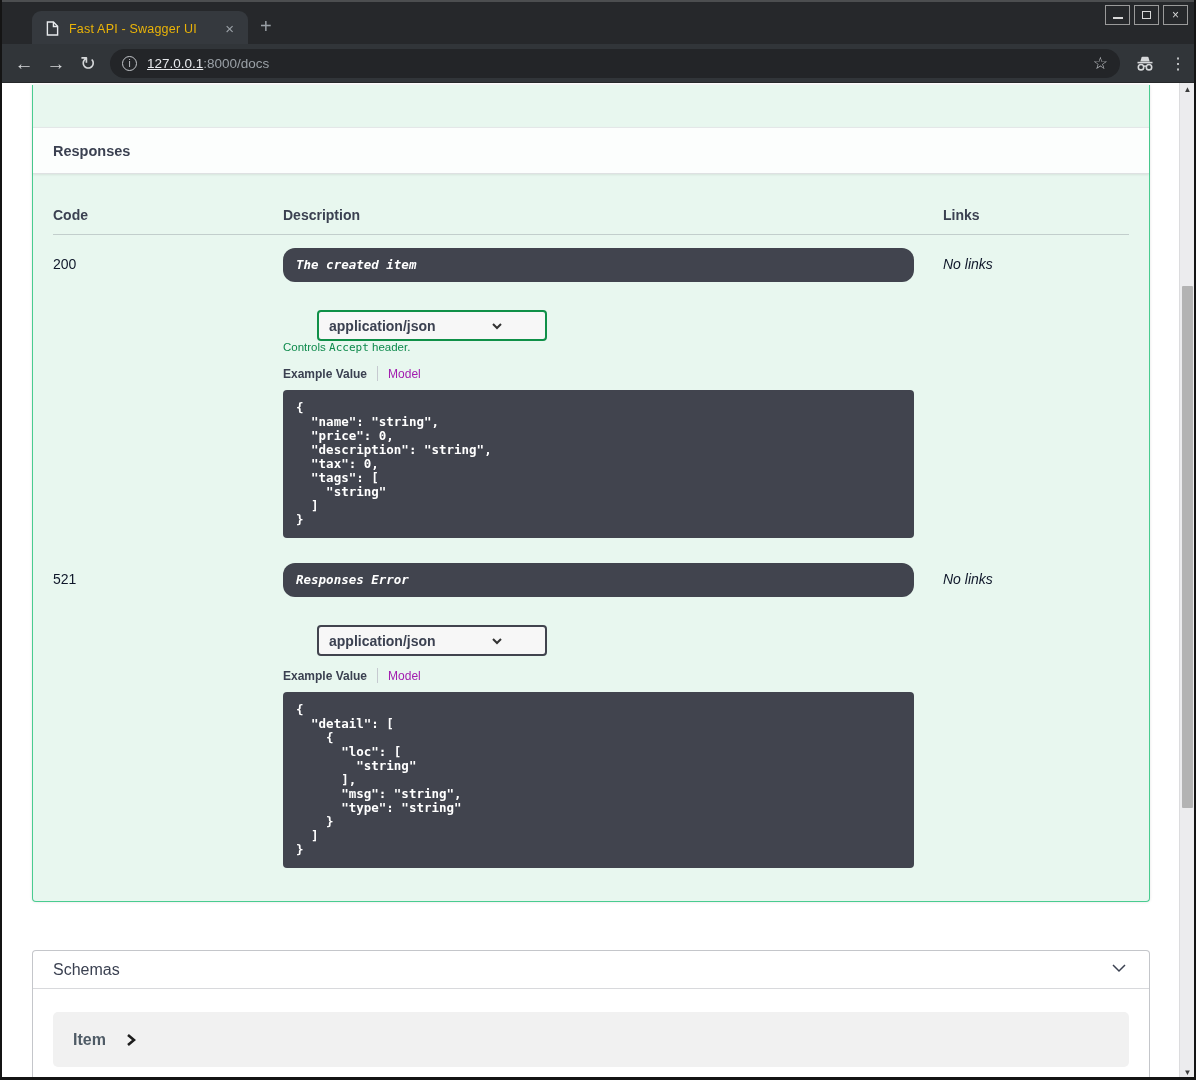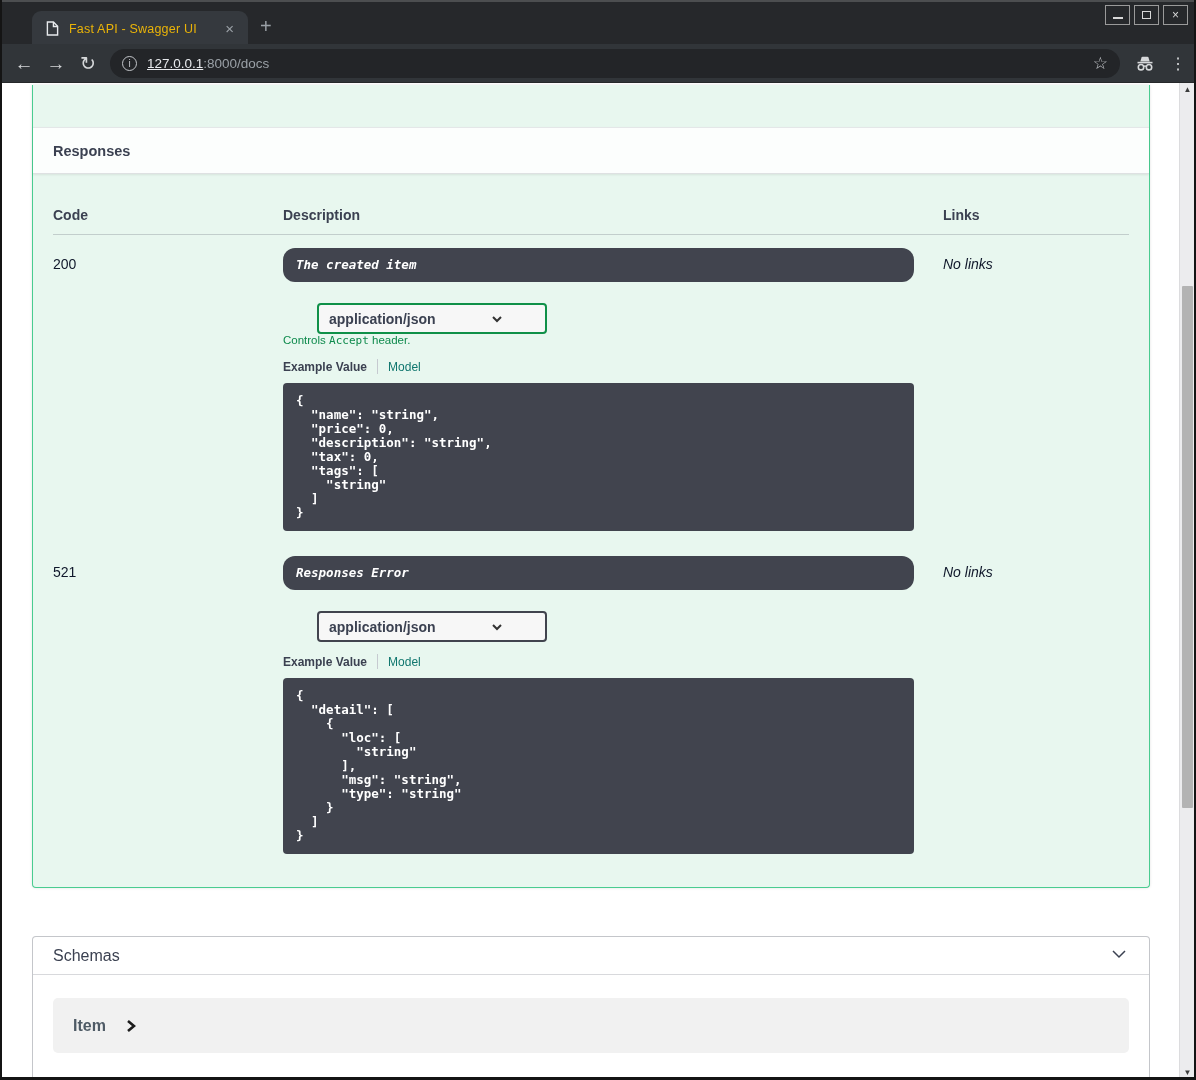--- a/index.html
+++ b/index.html
@@ -54,33 +54,33 @@
   .col-desc { width:660px; }
   .col-links { flex:1; }
   .trow { display:flex; align-items:flex-start; padding-top:13px; }
   .cell-code { width:230px; font-size:14px; color:#0f172a; padding-top:8px; }
   .cell-links { flex:1; font-size:14px; color:#0f172a; font-style:italic; padding-top:8px; }
   .cell-desc { width:660px; }
 
   .desc-box { width:631px; background:#41444e; color:#fff; border-radius:12px; padding:10px 13px;
               font-family:"DejaVu Sans Mono", monospace; font-size:12.5px; font-style:italic;
               font-weight:bold; line-height:14px; }
-  .select-wrap { position:relative; width:230px; margin-top:21px;padding-left:34px; }
+  .select-wrap { position:relative; width:230px; margin-top:28px;padding-left:34px; }
   .media-select { width:230px; height:31px; appearance:none; -webkit-appearance:none;
                   background:#f7f7f7; border:2px solid #41444e; border-radius:4px;
                   font-family:"Liberation Sans", sans-serif; font-size:14px; font-weight:bold;
                   color:#3b4151; padding:0 30px 0 10px; }
   .media-select.accept-ctl { border-color:#0f9048; }
   .select-chevron { position:absolute; right:9px; top:9px; pointer-events:none; }
   .accept-msg { font-size:11.5px; color:#0e8a4c; }
   .accept-msg .mono { font-family:"DejaVu Sans Mono", monospace; font-size:11px; }
   .model-tabs { margin-top:12px; display:flex; align-items:center; font-size:12px; }
   .tab-example { font-weight:bold; color:#3b4151; }
   .tabs-divider { width:1px; height:15px; background:#c6cad0; margin:0 10px; }
-  .tab-model { color:#0f766e; }
+  .tab-model { color:#a21caf; }
   pre.code-block { margin-top:9px; margin-bottom:12px; width:631px; background:#41444e; color:#fff;
                    border-radius:4px; padding:11px 13px; font-family:"DejaVu Sans Mono", monospace;
                    font-size:12.5px; font-weight:bold; line-height:14px; white-space:pre; }
 
   
   .schemas { margin:48px 0 0 30px; width:1118px; background:#fff; border:1px solid rgba(59,65,81,.3);
              border-radius:4px; }
   .schemas-header { height:38px; display:flex; align-items:center; justify-content:space-between;
                     padding:0 20px; border-bottom:1px solid rgba(59,65,81,.2); }
   .schemas-header h4 { font-size:16px; font-weight:400; color:#3b4151; }

